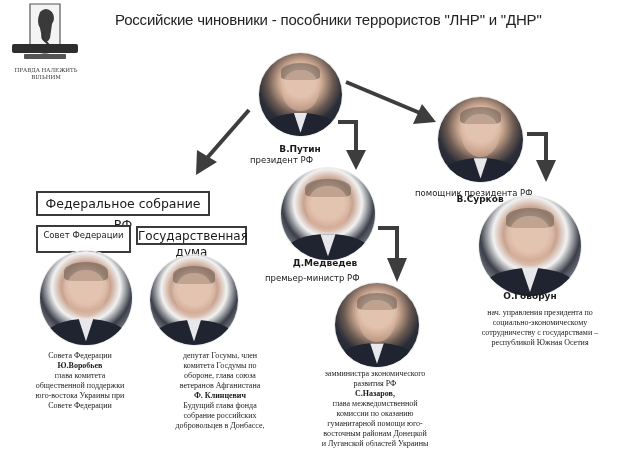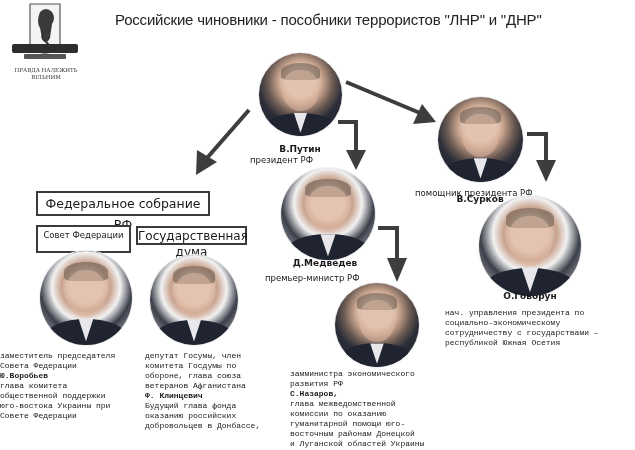--- a/index.html
+++ b/index.html
@@ -10,21 +10,21 @@
   .logo-caption { left: 6px; top: 67px; width: 80px; text-align: center; font-family: "DejaVu Serif", serif; font-size: 5.5px; line-height: 7px; color: #333; }
   .title { left: 115px; top: 11px; font-family: "Liberation Sans", sans-serif; font-size: 15px; color: #222; white-space: nowrap; letter-spacing: -0.2px; }
   .photo { border-radius: 50%; overflow: hidden; background: radial-gradient(circle at 50% 35%, #e9d2c2 0 22%, #c9a58f 32%, #6b5a52 48%, #2b2e38 62%, #1d2230 100%); box-shadow: 0 0 0 1px #eee; }
   .photo.light { background: radial-gradient(circle at 50% 38%, #ecd5c6 0 22%, #c8a28e 33%, #f2f2f2 46%, #3b3f4a 62%, #e9e9e9 100%); }
   .photo .face { position: absolute; left: 28%; top: 20%; width: 44%; height: 50%; border-radius: 45% 45% 50% 50%; background: #ddb7a0; opacity: .55; }
   .photo .hair { position: absolute; left: 26%; top: 12%; width: 48%; height: 20%; border-radius: 50% 50% 20% 20%; background: #6d5b50; opacity: .6; }
   .photo .suit { position: absolute; left: 5%; bottom: -10%; width: 90%; height: 38%; border-radius: 50% 50% 0 0; background: #1f2430; }
   .photo .collar { position: absolute; left: 42%; bottom: 4%; width: 16%; height: 24%; background: #e8e8ec; clip-path: polygon(0 0, 100% 0, 50% 100%); }
   .name { font-family: "DejaVu Sans", sans-serif; font-size: 9px; line-height: 11px; text-align: center; font-weight: bold; color: #1a1a1a; white-space: nowrap; }
   .role { font-family: "DejaVu Sans", sans-serif; font-size: 8.5px; line-height: 10.5px; text-align: left; color: #1a1a1a; white-space: nowrap; }
-  .desc { font-family: Liberation Mono, monospace; font-size: 8px; line-height: 10px; color: #1a1a1a; }
+  .desc { font-family: Liberation Serif, serif; font-size: 8px; line-height: 10px; text-align: center; color: #1a1a1a; }
   .desc b { font-weight: bold; }
   .box { border: 2px solid #3a3a3a; background: #fff; text-align: center; color: #1a1a1a; }
   .box-main { left: 36px; top: 191px; width: 174px; height: 25px; font-size: 12.5px; line-height: 21px; }
   .box-sub1 { left: 36px; top: 225px; width: 95px; height: 28px; font-size: 8.5px; line-height: 16px; }
   .box-sub2 { left: 136px; top: 226px; width: 111px; height: 19px; font-size: 12px; line-height: 16px; }
   svg.arrows { position: absolute; left: 0; top: 0; }
 </style>
 </head>
 <body>
 
@@ -139,21 +139,20 @@
 <div class="abs box box-sub1">Совет Федерации</div>
 <div class="abs box box-sub2">Государственная дума</div>
 
 <div class="abs photo light" style="left:40px;top:251px;width:92px;height:94px;">
   <div class="hair"></div>
     <div class="face"></div>
     <div class="suit"></div>
     <div class="collar"></div>
 </div>
 <div class="abs desc" style="left:0px;top:351px;width:160px;">
-  <div>заместитель председателя</div>
   <div>Совета Федерации</div>
   <div><b>Ю.Воробьев</b></div>
   <div>глава комитета</div>
   <div>общественной поддержки</div>
   <div>юго-востока Украины при</div>
   <div>Совете Федерации</div>
 </div>
 
 <div class="abs photo light" style="left:150px;top:255px;width:88px;height:90px;">
   <div class="hair"></div>
@@ -161,15 +160,15 @@
     <div class="suit"></div>
     <div class="collar"></div>
 </div>
 <div class="abs desc" style="left:145px;top:351px;width:150px;">
   <div>депутат Госумы, член</div>
   <div>комитета Госдумы по</div>
   <div>обороне, глава союза</div>
   <div>ветеранов Афганистана</div>
   <div><b>Ф. Клинцевич</b></div>
   <div>Будущий глава фонда</div>
-  <div>оказанию российских</div>
+  <div>собрание российских</div>
   <div>добровольцев в Донбассе,</div>
 </div>
 
 </body></html>

